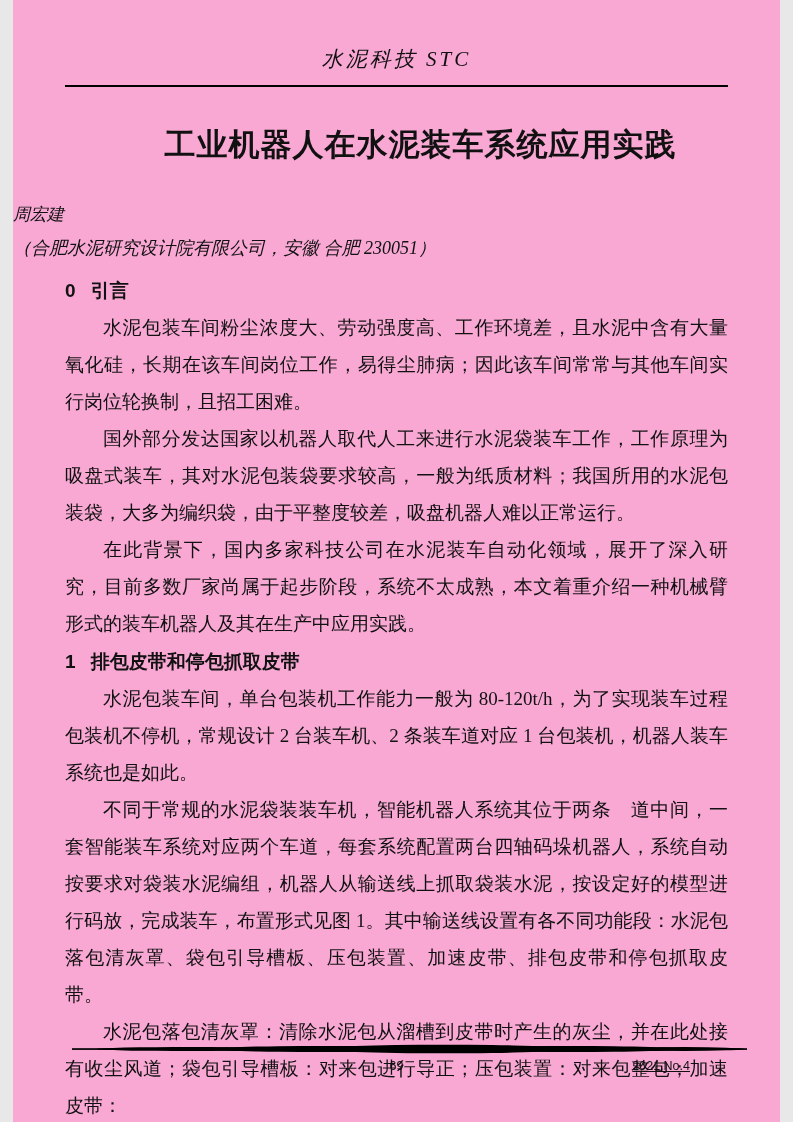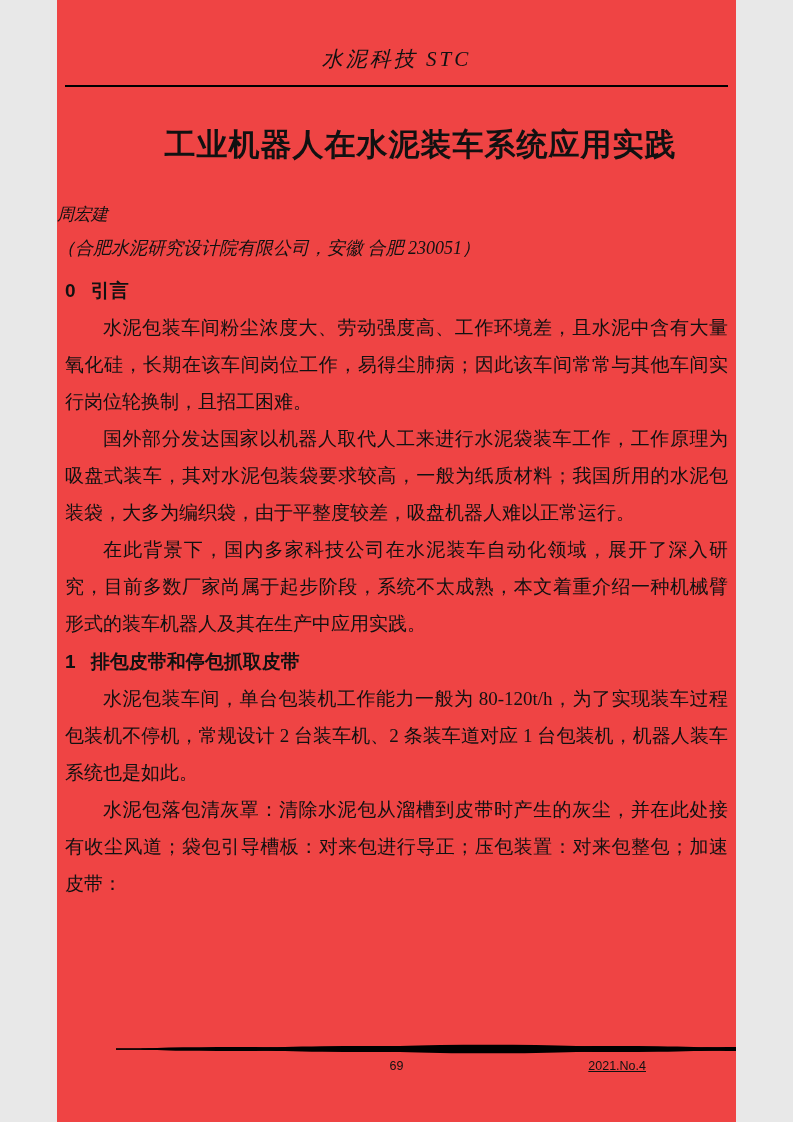--- a/index.html
+++ b/index.html
@@ -2,24 +2,24 @@
 <html lang="zh"><head>
 <meta charset="utf-8">
 <style>
   html, body {
     margin: 0;
     padding: 0;
     background: #e8e8e8;
   }
   .page {
     position: relative;
-    width: 679px;
+    width: 767px;
     height: 1122px;
     margin: 0 auto;
-    background: #ef4444;
+    background: #f9a8d4;
     color: #111111;
     font-family: "Liberation Serif", "DejaVu Serif", serif;
     overflow: hidden;
   }
   
   .journal-header {
     padding-top: 44px;
     text-align: center;
     font-size: 21px;
     line-height: 30px;
@@ -136,20 +136,21 @@
       <p>国外部分发达国家以机器人取代人工来进行水泥袋装车工作，工作原理为吸盘式装车，其对水泥包装袋要求较高，一般为纸质材料；我国所用的水泥包装袋，大多为编织袋，由于平整度较差，吸盘机器人难以正常运行。</p>
       <p>在此背景下，国内多家科技公司在水泥装车自动化领域，展开了深入研究，目前多数厂家尚属于起步阶段，系统不太成熟，本文着重介绍一种机械臂形式的装车机器人及其在生产中应用实践。</p>
     </section>
 
     <section>
       <h2 class="section-heading">
         <span>1</span>
         <span>排包皮带和停包抓取皮带</span>
       </h2>
       <p>水泥包装车间，单台包装机工作能力一般为 80-120t/h，为了实现装车过程包装机不停机，常规设计 2 台装车机、2 条装车道对应 1 台包装机，机器人装车系统也是如此。</p>
+      <p>不同于常规的水泥袋装装车机，智能机器人系统其位于两条　道中间，一套智能装车系统对应两个车道，每套系统配置两台四轴码垛机器人，系统自动按要求对袋装水泥编组，机器人从输送线上抓取袋装水泥，按设定好的模型进行码放，完成装车，布置形式见图 1。其中输送线设置有各不同功能段：水泥包落包清灰罩、袋包引导槽板、压包装置、加速皮带、排包皮带和停包抓取皮带。</p>
       <p>水泥包落包清灰罩：清除水泥包从溜槽到皮带时产生的灰尘，并在此处接有收尘风道；袋包引导槽板：对来包进行导正；压包装置：对来包整包；加速皮带：</p>
     </section>
 
   </main>
 
   <svg class="footer-bar" viewBox="0 0 675 15" xmlns="http://www.w3.org/2000/svg" aria-hidden="true">
     <rect x="0" y="6.2" width="675" height="1.7" fill="#000000"></rect>
     <ellipse cx="120" cy="7" rx="95" ry="2" fill="#000000"></ellipse>
     <ellipse cx="250" cy="7" rx="115" ry="3" fill="#000000"></ellipse>
     <ellipse cx="372" cy="7" rx="125" ry="4.3" fill="#000000"></ellipse>

